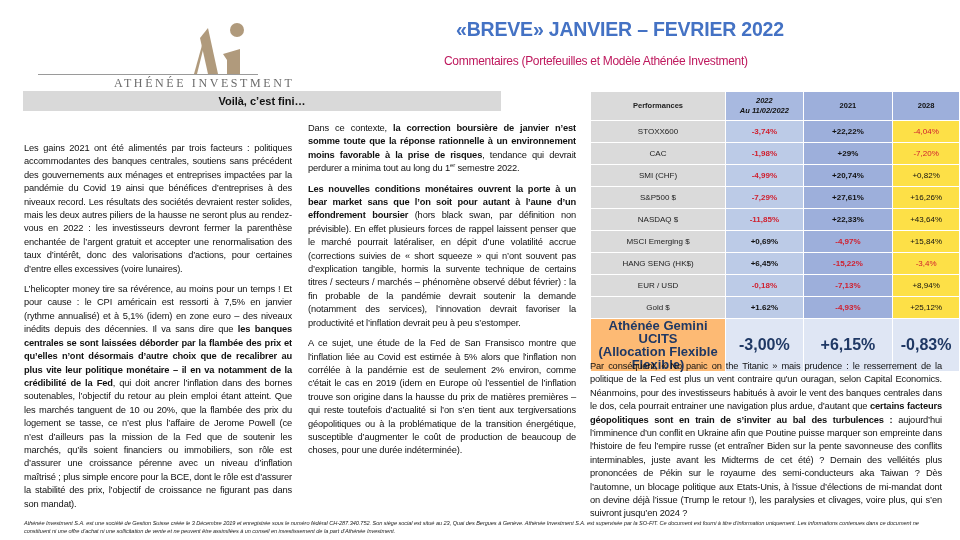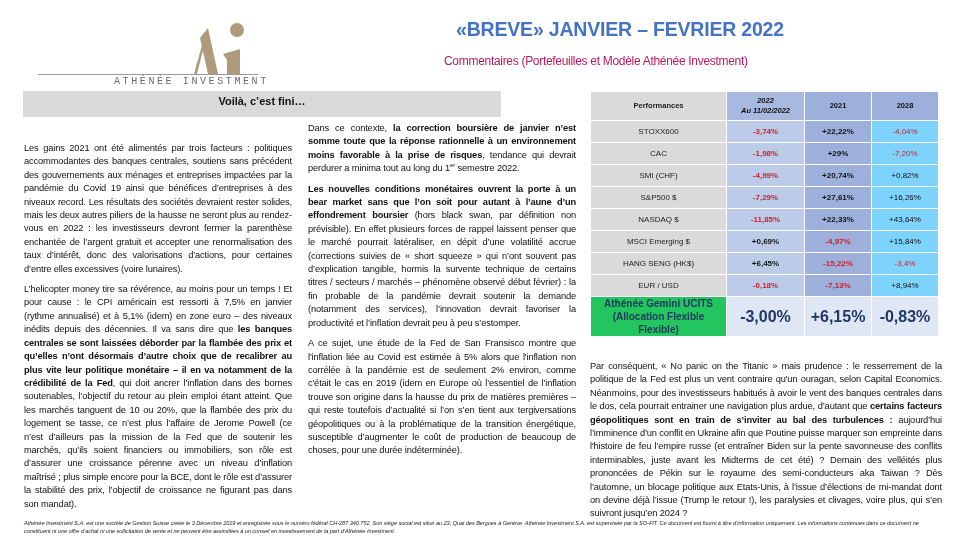--- a/index.html
+++ b/index.html
@@ -2,48 +2,48 @@
 <html><head>
 <meta charset="utf-8">
 <style>
   * { box-sizing: border-box; margin: 0; padding: 0; }
   html, body { width: 960px; height: 540px; background: #ffffff; overflow: hidden; }
   body { position: relative; font-family: "Liberation Sans", sans-serif; color: #111; }
 
   .logo { position: absolute; left: 38px; top: 18px; width: 222px; height: 64px; }
   .logo svg { position: absolute; left: 140px; top: 0; }
   .logo .rule { position: absolute; left: 0; top: 56px; width: 220px; height: 1px; background: #9a9a9a; }
-  .logo .brand { position: absolute; left: 76px; top: 58px; font-family: Liberation Mono, monospace; font-size: 10px; letter-spacing: 2.6px; color: #6b6b6b; white-space: nowrap; }
+  .logo .brand { position: absolute; left: 76px; top: 58px; font-family: Liberation Serif, serif; font-size: 12px; letter-spacing: 2.6px; color: #6b6b6b; white-space: nowrap; }
 
   .title { position: absolute; left: 440px; top: 18px; width: 360px; text-align: center; font-family: "Liberation Sans", sans-serif; font-weight: bold; font-size: 19.5px; color: #4472c4; white-space: nowrap; letter-spacing: -0.2px; }
   .subtitle { position: absolute; left: 444px; top: 54px; font-size: 12px; color: #be185d; white-space: nowrap; letter-spacing: -0.3px; }
 
-  .banner { position: absolute; left: 23px; top: 91px; width: 478px; height: 26px; background: #d9d9d9; text-align: center; font-weight: bold; font-size: 11px; line-height: 20px; }
+  .banner { position: absolute; left: 23px; top: 91px; width: 478px; height: 20px; background: #d9d9d9; text-align: center; font-weight: bold; font-size: 11px; line-height: 20px; }
 
   .col { position: absolute; font-size: 9.3px; line-height: 13.4px; text-align: justify; color: #111; letter-spacing: -0.15px; }
   .col p { margin-bottom: 7px; }
   .col b { font-weight: bold; }
   .col sup { font-size: 6px; vertical-align: super; line-height: 0; }
   .col1 { left: 24px; top: 122px; width: 268px; margin-top: 20px; }
   .col2 { left: 308px; top: 122px; width: 268px; }
   .col3 { left: 590px; top: 360px; width: 352px; }
 
   table.perf { position: absolute; left: 590px; top: 91px; border-collapse: collapse; font-size: 8px; }
   table.perf td, table.perf th { border: 1.5px solid #ffffff; text-align: center; vertical-align: middle; padding: 0; }
   table.perf th { height: 29px; font-weight: bold; font-size: 7.5px; line-height: 10px; }
   table.perf td { height: 22px; }
   .c-name { width: 136px; background: #dadada; color: #222; }
   .c-2022 { width: 78px; background: #bccbe7; font-weight: bold; }
-  .c-2021 { width: 67px; background: #9dafdb; font-weight: bold; }
-  .c-2020 { width: 67px; background: #7dd3fc; }
+  .c-2021 { width: 90px; background: #9dafdb; font-weight: bold; }
+  .c-2020 { width: 67px; background: #fde047; }
   th.c-2022, th.c-2021, th.c-2020 { background: #9dafdb; }
   th.c-2022 { background: #a8b9e0; font-style: italic; }
   .neg { color: #d0202f; }
   tr.gemini td { height: 35px; font-size: 16px; font-weight: bold; color: #1f3864; }
-  tr.gemini td.c-name { background: #22c55e; color: #1f3864; font-size: 10px; line-height: 13px; margin-top: 19px; }
+  tr.gemini td.c-name { background: #fdba74; color: #1f3864; font-size: 13px; line-height: 13px; margin-top: 19px; }
   tr.gemini td.c-2022, tr.gemini td.c-2021, tr.gemini td.c-2020 { background: #dfe6f4; color: #1f3864; }
 
   .footer { position: absolute; left: 24px; top: 520px; width: 920px; font-size: 5.6px; line-height: 7.6px; font-style: italic; color: #222; letter-spacing: -0.05px; }
 </style>
 </head>
 <body>
 
 <div class="logo">
   <svg width="70" height="56" viewBox="0 0 70 56">
     <polygon points="16,56 26,20 28,20 19,56" fill="#b09a7c"></polygon>
@@ -122,20 +122,26 @@
         <td class="c-2022">+6,45%</td>
         <td class="c-2021 neg">-15,22%</td>
         <td class="c-2020 neg">-3,4%</td>
       </tr>
       <tr>
         <td class="c-name">EUR / USD</td>
         <td class="c-2022 neg">-0,18%</td>
         <td class="c-2021 neg">-7,13%</td>
         <td class="c-2020">+8,94%</td>
       </tr>
+      <tr>
+        <td class="c-name">Gold $</td>
+        <td class="c-2022">+1.62%</td>
+        <td class="c-2021 neg">-4,93%</td>
+        <td class="c-2020">+25,12%</td>
+      </tr>
     </tbody>
   <tbody>
     <tr class="gemini">
       <td class="c-name"><span>Athénée Gemini UCITS</span><br><span>(Allocation Flexible Flexible)</span></td>
       <td class="c-2022">-3,00%</td>
       <td class="c-2021">+6,15%</td>
       <td class="c-2020">-0,83%</td>
     </tr>
   </tbody>
 </table>

